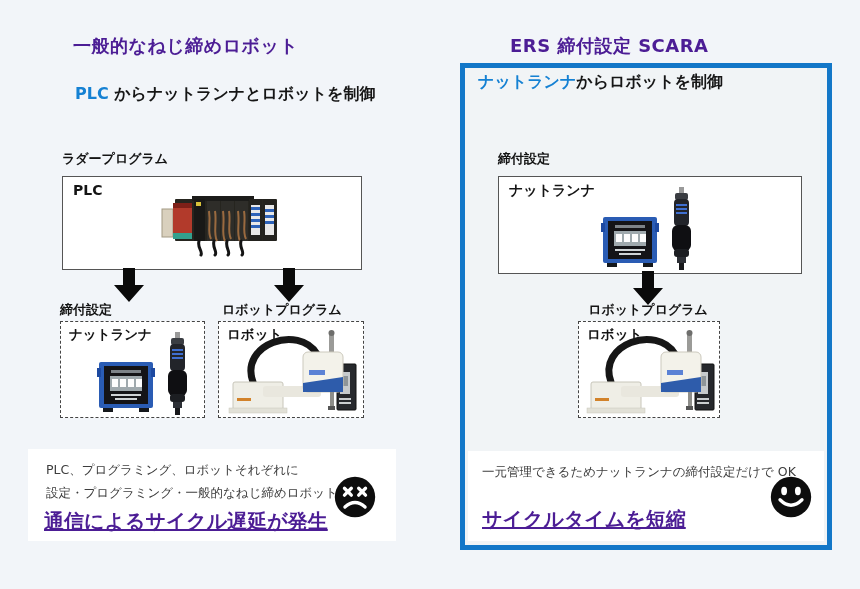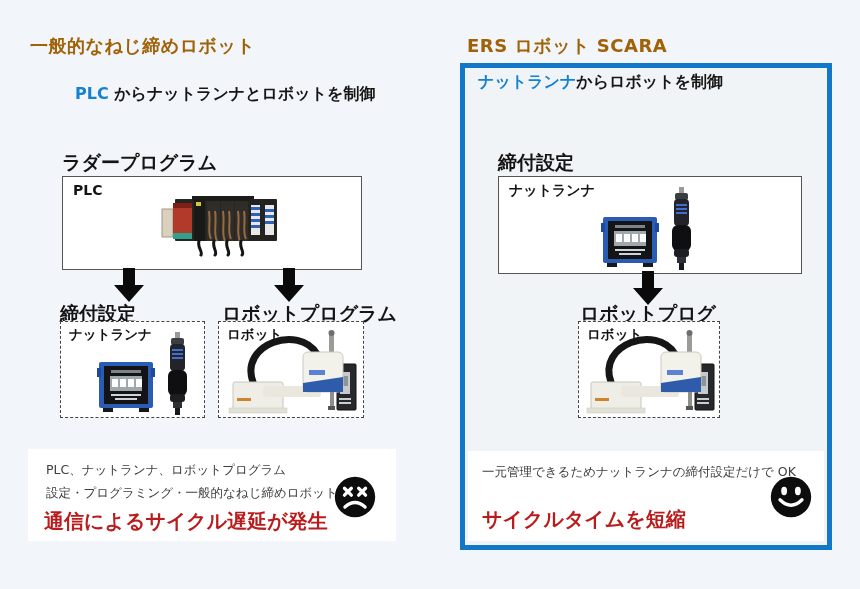--- a/index.html
+++ b/index.html
@@ -5,31 +5,31 @@
   html,body{margin:0;padding:0;}
   body{
     font-family:"DejaVu Sans","Liberation Sans",sans-serif;
     background:#f2f5f9;
   }
   .canvas{
     position:relative;width:860px;height:589px;
     background:#f2f5f9;overflow:hidden;
   }
   .abs{position:absolute;}
-  .title{font-size:18px;font-weight:700;color:#a16207;letter-spacing:.5px;}
+  .title{font-size:18px;font-weight:700;color:#4c1d95;letter-spacing:.5px;margin-left:43px;}
   .subtitle{font-size:16px;font-weight:700;color:#161616;}
   .blue-text{color:#1581d3;}
-  .small-label{font-size:19px;font-weight:700;color:#141414;}
+  .small-label{font-size:13px;font-weight:700;color:#141414;}
   .box-label{font-size:14px;font-weight:700;color:#141414;position:absolute;left:10px;top:5px;}
   .solid-box{position:absolute;background:#ffffff;border:1px solid #555;}
   .dashed-box{position:absolute;background:#ffffff;border:1.5px dashed #444;}
   .dashed-box .box-label{left:8px;top:4px;font-size:13.5px;}
   .note-box{position:absolute;background:#ffffff;}
   .note-line{position:absolute;font-size:12.5px;color:#3d3d3d;margin:0;white-space:nowrap;}
-  .conclusion{position:absolute;font-size:20px;font-weight:700;color:#b91c1c;white-space:nowrap;}
+  .conclusion{position:absolute;font-size:20px;font-weight:700;color:#4c1d95;white-space:nowrap;text-decoration:underline;}
   .blue-frame{
     position:absolute;left:460px;top:63px;width:362px;height:477px;
     border:5px solid #1377c8;background:#f1f4f6;
   }
   .arrow{position:absolute;width:30px;height:34px;}
   .face{position:absolute;width:44px;height:44px;}
 </style>
 </head>
 <body>
 
@@ -158,36 +158,36 @@
       <rect x="38" y="56" width="58" height="11" rx="3" fill="#e9e7de"></rect>
       <rect x="78" y="22" width="40" height="40" rx="5" fill="#f3f2ea" stroke="#ccc9bd" stroke-width="1"></rect>
       <path d="M78 53 L118 47 L118 62 L78 62 Z" fill="#2e5cab"></path>
       <rect x="84" y="40" width="16" height="5" fill="#3f6fd1" opacity="0.85"></rect>
       <rect x="105" y="62" width="4" height="14" fill="#8e8e8a"></rect>
       <rect x="103" y="76" width="7" height="4" fill="#555"></rect>
     </svg>
   </div>
 
   <div class="note-box" style="left:28px;top:449px;width:368px;height:92px;">
-    <p class="note-line" style="left:18px;top:13px;">PLC、ナットランナ、ロボットプログラム</p>
+    <p class="note-line" style="left:18px;top:13px;">PLC、プログラミング、ロボットそれぞれに</p>
     <p class="note-line" style="left:18px;top:36px;">設定・プログラミング・一般的なねじ締めロボット</p>
     <div class="conclusion" style="left:16px;top:59px;">通信によるサイクル遅延が発生</div>
     <svg class="face" style="left:305px;top:26px;" viewBox="0 0 48 48">
       <circle cx="24" cy="24" r="22" fill="#0d0d0d"></circle>
       <g stroke="#ffffff" stroke-width="3.6" stroke-linecap="round">
         <line x1="12.5" y1="14.5" x2="20" y2="22"></line>
         <line x1="20" y1="14.5" x2="12.5" y2="22"></line>
         <line x1="28" y1="14.5" x2="35.5" y2="22"></line>
         <line x1="35.5" y1="14.5" x2="28" y2="22"></line>
       </g>
       <path d="M13 35 Q24 25 35 35" stroke="#ffffff" stroke-width="3.6" fill="none" stroke-linecap="round"></path>
     </svg>
   </div>
 
-  <div class="abs title" style="left:467px;top:34px;">ERS ロボット SCARA</div>
+  <div class="abs title" style="left:467px;top:34px;">ERS 締付設定 SCARA</div>
 
   <div class="blue-frame"></div>
 
   <div class="abs subtitle" style="left:478px;top:72px;">
     <span class="blue-text">ナットランナ</span><span>からロボットを制御</span>
   </div>
 
   <div class="abs small-label" style="left:498px;top:150px;">締付設定</div>
 
   <div class="solid-box" style="left:498px;top:176px;width:302px;height:96px;">

